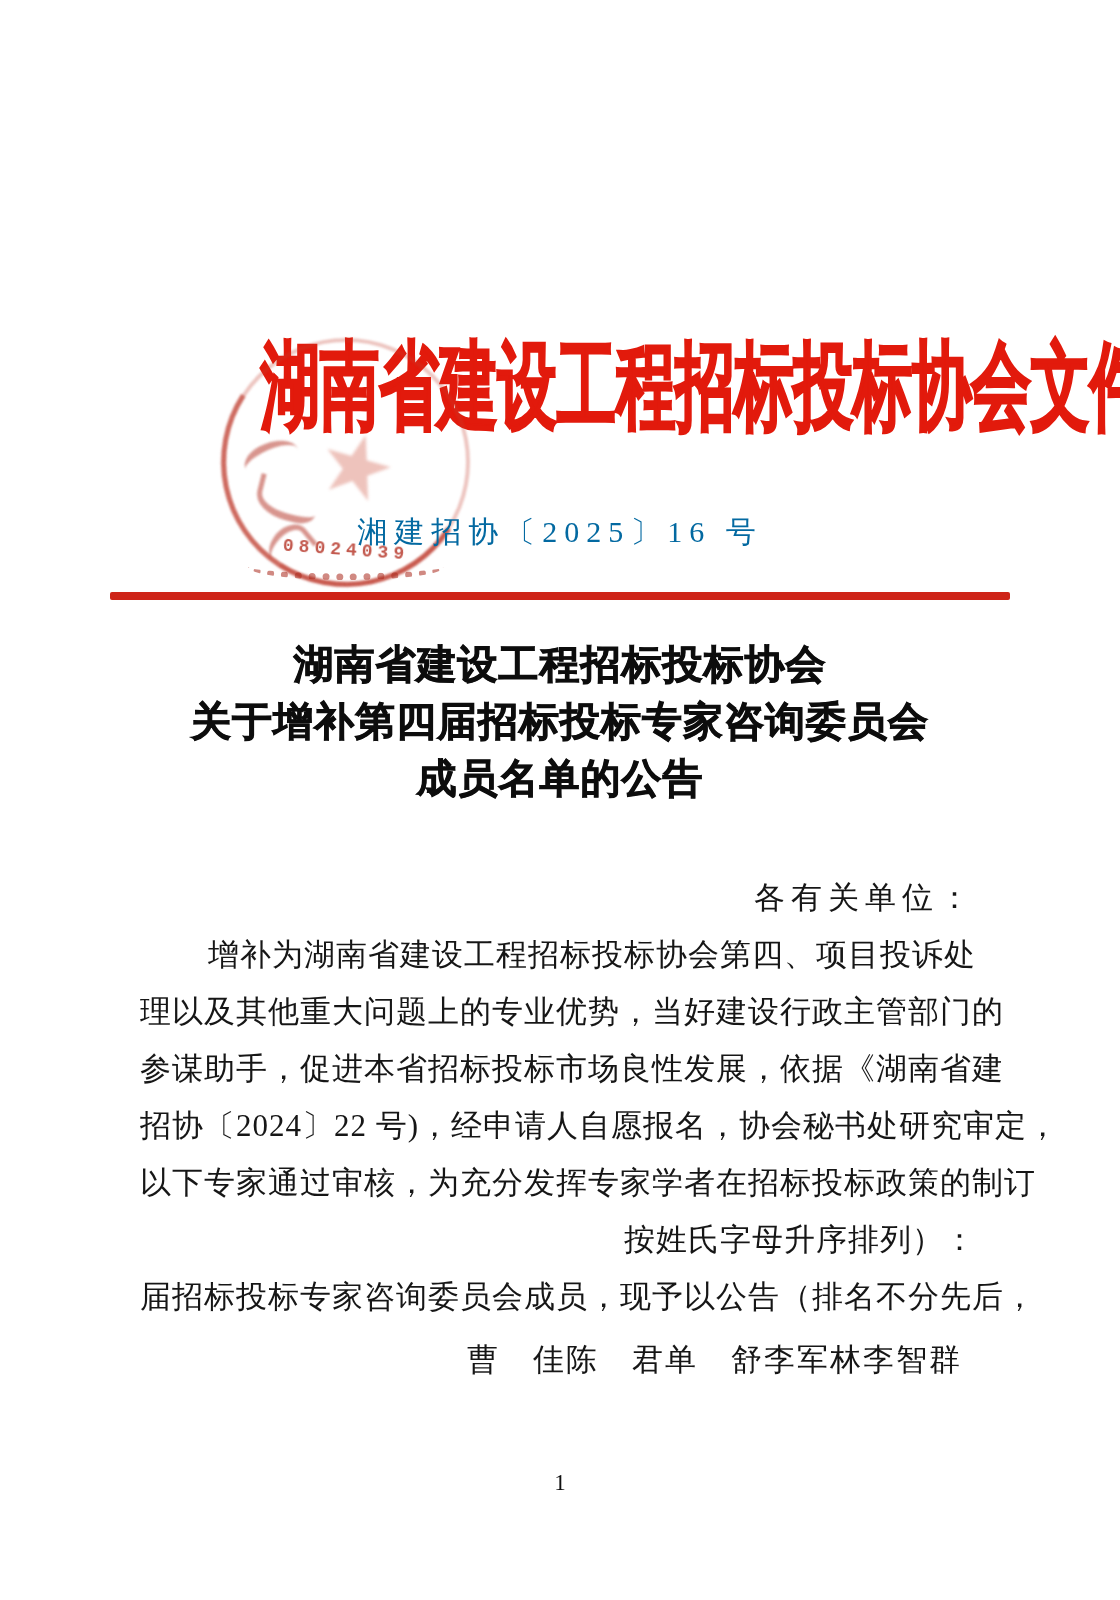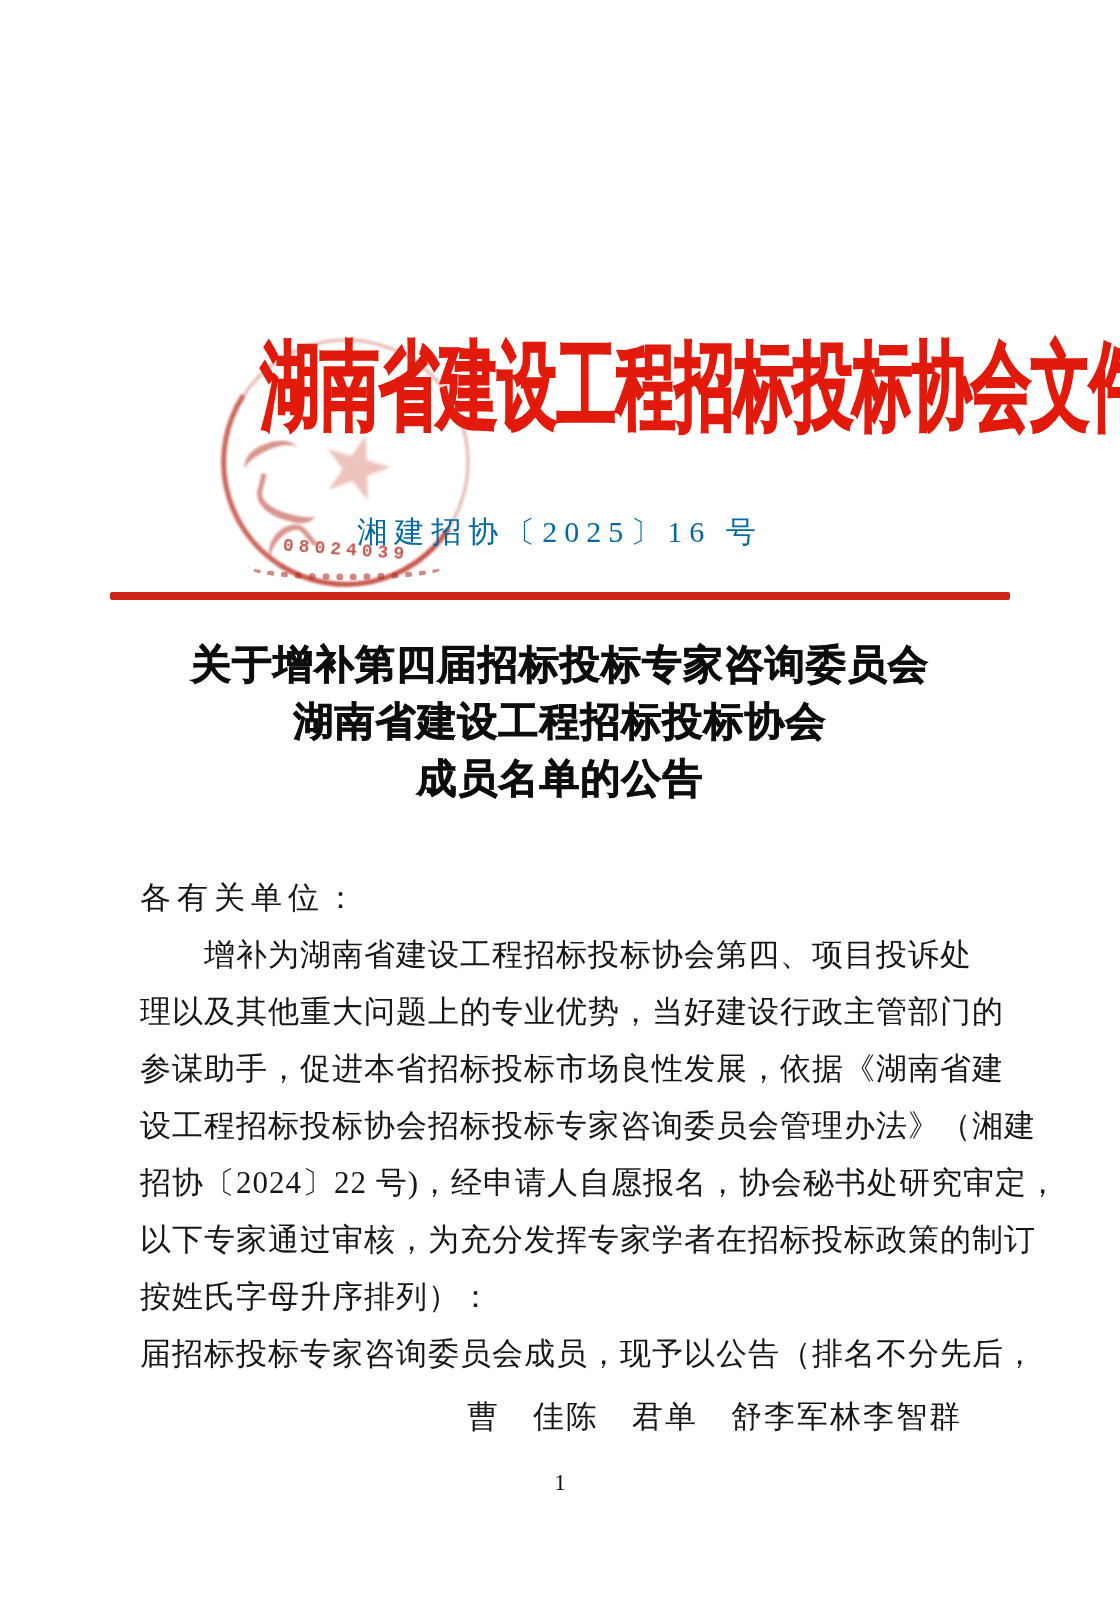--- a/index.html
+++ b/index.html
@@ -169,21 +169,21 @@
   .body-block {
     position: absolute;
     top: 869px;
     left: 140px;
     width: 836px;
     font-size: 31px;
     line-height: 57px;
     letter-spacing: 1px;
     color: var(--ink);
   }
-  .body-line { white-space: nowrap; }
+  .body-line { white-space: nowrap; text-align: right; }
   .salutation { letter-spacing: 6px; }
   .indent { text-indent: 64px; }
 
   .names-row {
     display: flex;
     justify-content: flex-end;
     padding-left: 46px;
     padding-right: 14px;
     margin-top: 6px;
     white-space: nowrap;
@@ -219,31 +219,30 @@
     <div class="seal-scribble2"></div>
     <div class="seal-scribble3"></div>
     <div class="seal-serial">08024039</div>
   </div>
 
   <div class="doc-number">湘建招协〔2025〕16 号</div>
 
   <div class="red-rule"></div>
 
   <div class="notice-title">
+    <div>湖南省建设工程招标投标协会</div>
     <div>关于增补第四届招标投标专家咨询委员会</div>
-    <div>湖南省建设工程招标投标协会</div>
     <div>成员名单的公告</div>
   </div>
 
   <div class="body-block">
     <div class="body-line salutation">各有关单位：</div>
     <div class="body-line indent">增补为湖南省建设工程招标投标协会第四、项目投诉处</div>
     <div class="body-line">理以及其他重大问题上的专业优势，当好建设行政主管部门的</div>
     <div class="body-line">参谋助手，促进本省招标投标市场良性发展，依据《湖南省建</div>
-    <div class="body-line">设工程招标投标协会招标投标专家咨询委员会管理办法》（湘建</div>
     <div class="body-line">招协〔2024〕22 号)，经申请人自愿报名，协会秘书处研究审定，</div>
     <div class="body-line">以下专家通过审核，为充分发挥专家学者在招标投标政策的制订</div>
     <div class="body-line">按姓氏字母升序排列）：</div>
     <div class="body-line">届招标投标专家咨询委员会成员，现予以公告（排名不分先后，</div>
 
     <div class="names-row">
       <span class="name-item">曹　佳</span>
       <span class="name-item">陈　君</span>
       <span class="name-item">单　舒</span>
       <span class="name-item">李军林</span>

